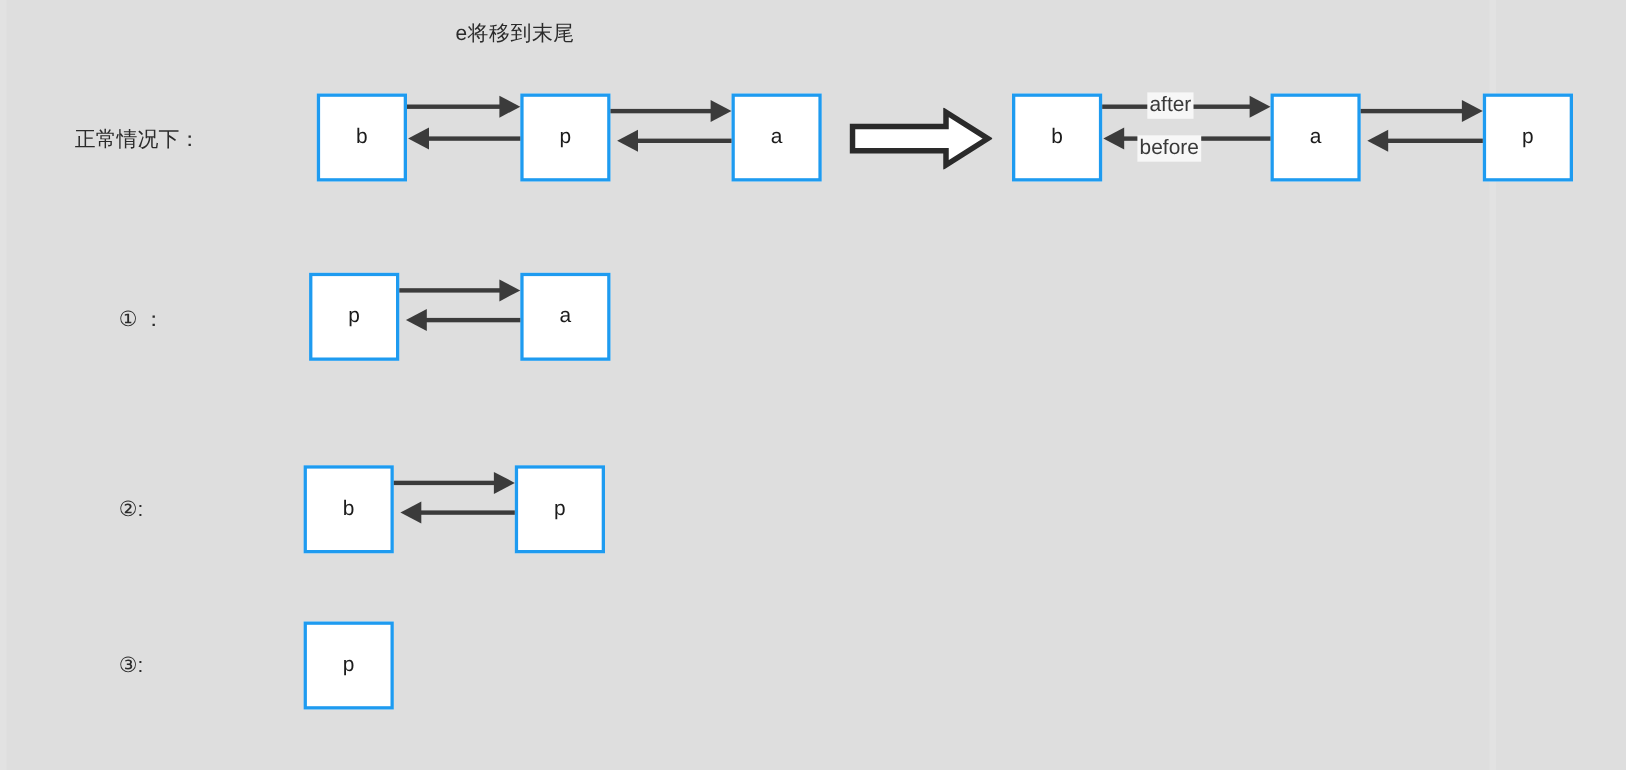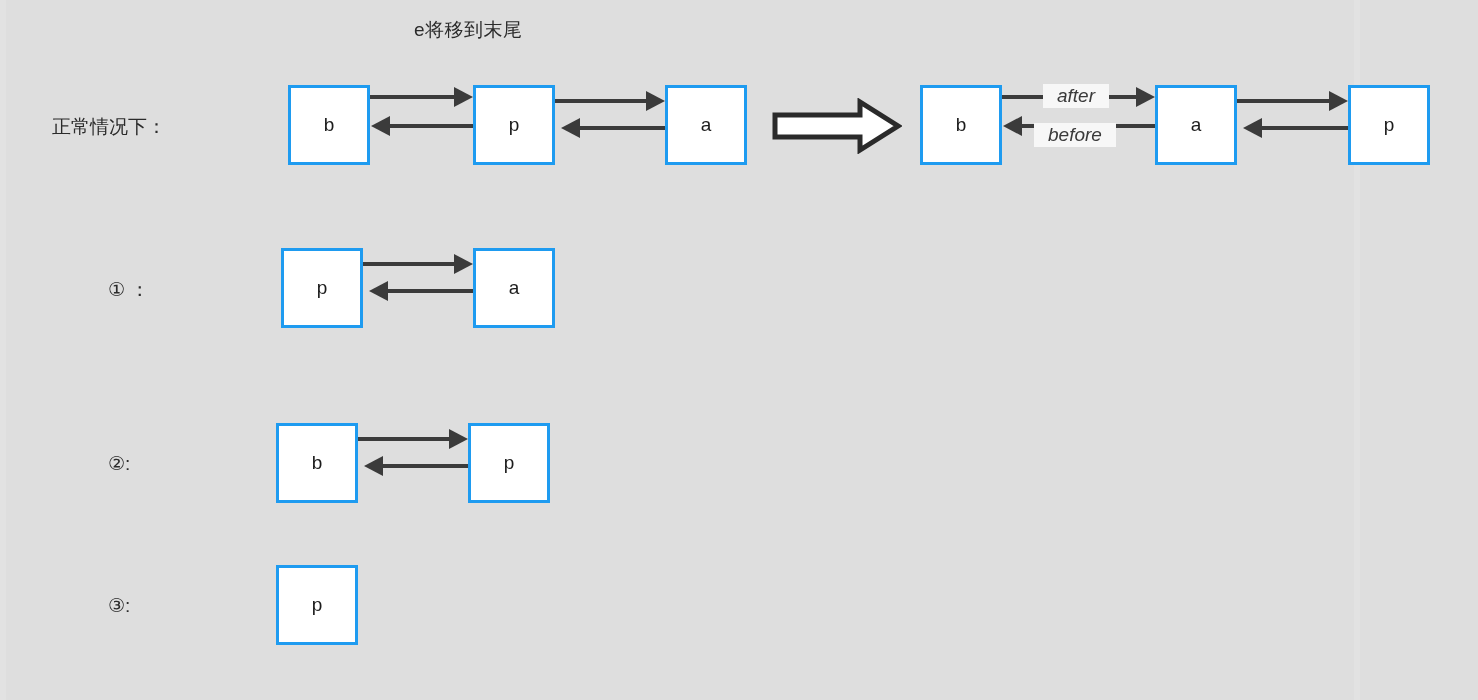--- a/index.html
+++ b/index.html
@@ -39,21 +39,21 @@
     letter-spacing: 0.5px;
     white-space: nowrap;
   }
 
   .row-label {
     position: absolute;
     font-size: 19px;
     color: #2b2b2b;
     white-space: nowrap;
   }
-  .row-label.case-normal { left: 52px; top: 114px; }
+  .row-label.case-normal { left: 68px; top: 114px; }
   .row-label.case-1 { left: 108px; top: 277px; }
   .row-label.case-2 { left: 108px; top: 452px; }
   .row-label.case-3 { left: 108px; top: 594px; }
 
   .node {
     position: absolute;
     width: 76px;
     height: 74px;
     background: #ffffff;
     border: 3px solid #1e9bf0;
@@ -86,24 +86,23 @@
   .arrow.to-left .head {
     left: -17px;
     border-right: 19px solid #3b3b3b;
   }
 
   .edge-label {
     position: absolute;
     background: #f7f7f7;
     color: #3a3a3a;
     font-size: 19px;
-    padding: 1px 14px;
+    padding: 1px 2px;
     line-height: 22px;
     white-space: nowrap;
-    font-style: italic;
   }
 
   .block-arrow {
     position: absolute;
   }
 </style>
 </head>
 <body>
 
 <div id="canvas">

